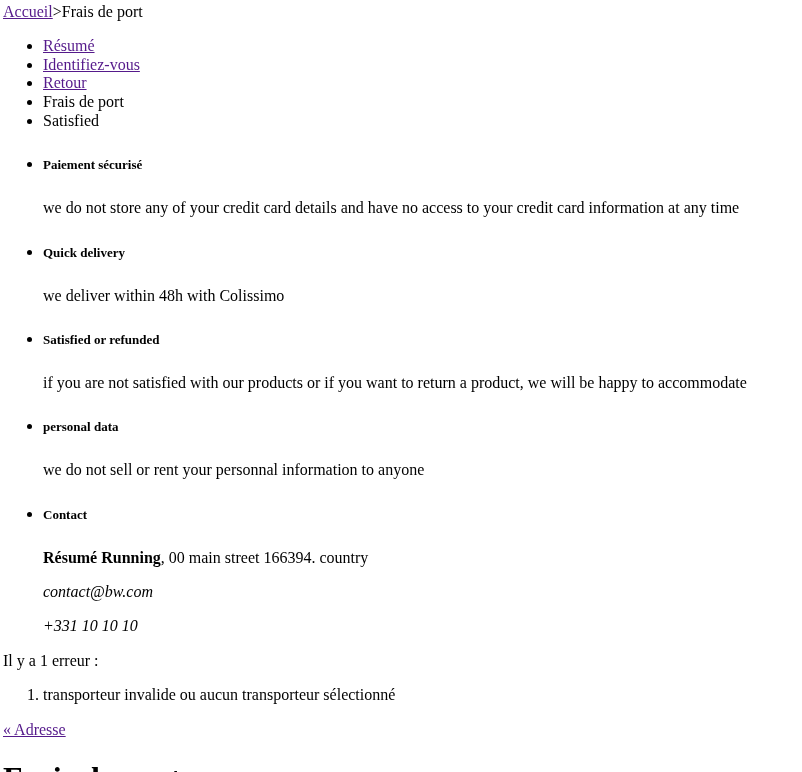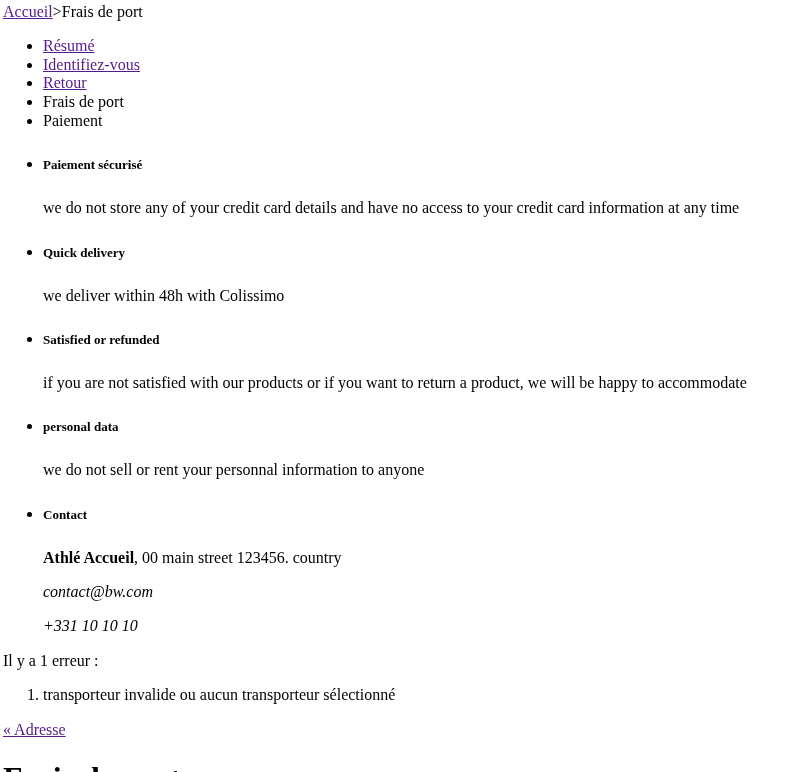--- a/index.html
+++ b/index.html
@@ -53,21 +53,21 @@
 </head>
 <body>
 
 <p class="breadcrumb"><a href="#">Accueil</a><span>&gt;</span><span>Frais de port</span></p>
 
 <ul class="steps-list">
   <li><a href="#">Résumé</a></li>
   <li><a href="#">Identifiez-vous</a></li>
   <li><a href="#">Retour</a></li>
   <li><span>Frais de port</span></li>
-  <li><span>Paiement</span></li>
+  <li><span>Satisfied</span></li>
 </ul>
 
 <ul class="reassurance-list">
   <li>
     <h5>Paiement sécurisé</h5>
     <p>we do not store any of your credit card details and have no access to your credit card information at any time</p>
   </li>
   <li>
     <h5>Quick delivery</h5>
     <p>we deliver within 48h with Colissimo</p>
@@ -75,21 +75,21 @@
   <li>
     <h5>Satisfied or refunded</h5>
     <p>if you are not satisfied with our products or if you want to return a product, we will be happy to accommodate</p>
   </li>
   <li>
     <h5>personal data</h5>
     <p>we do not sell or rent your personnal information to anyone</p>
   </li>
   <li>
     <h5>Contact</h5>
-    <p><b>Athlé Accueil</b><span>, 00 main street 123456. country</span></p>
+    <p><b>Résumé Running</b><span>, 00 main street 166394. country</span></p>
     <p class="contact-email">contact@bw.com</p>
     <p class="contact-phone">+331 10 10 10</p>
   </li>
 </ul>
 
 <div class="error-block">
   <p>Il y a 1 erreur :</p>
   <ol>
     <li>transporteur invalide ou aucun transporteur sélectionné</li>
   </ol>

